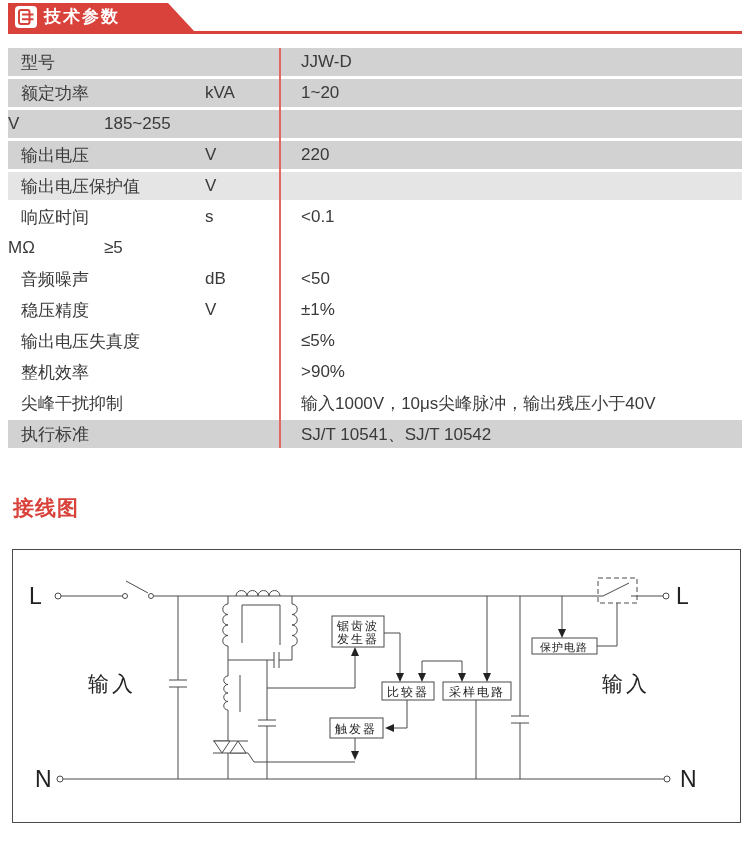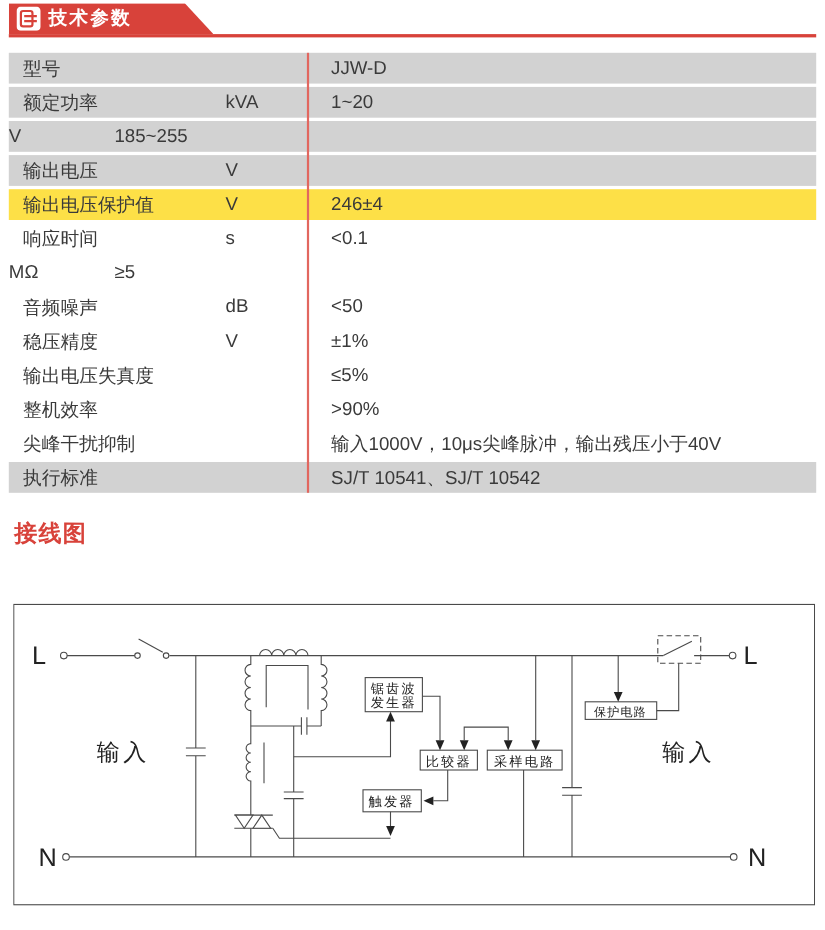--- a/index.html
+++ b/index.html
@@ -14,29 +14,29 @@
   .banner-icon{position:absolute;left:7px;top:3px;width:22px;height:22px;}
   .banner-title{margin-left:36px;color:#fff;font-size:17px;font-weight:bold;
                 letter-spacing:2px;line-height:28px;}
   .banner-underline{position:absolute;left:8px;top:31px;width:734px;height:2.5px;}
 
   
   .spec-table{position:absolute;left:8px;top:48px;width:734px;}
   .t-row{display:flex;height:28px;margin-bottom:3px;align-items:center;
          font-size:17px;}
   .t-row.shade-dark{background:#d2d2d2;}
-  .t-row.shade-light{background:#fde047;}
+  .t-row.shade-light{background:#e5e5e5;}
   .t-row.shade-white{background:transparent;}
   .c1{flex:0 0 184px;padding-left:13px;white-space:nowrap;font-family:Liberation Mono, monospace;}
   .c2{flex:0 0 90px;white-space:nowrap;}
   .c3{flex:1;padding-left:6px;white-space:nowrap;}
   .red-divider{position:absolute;left:271px;top:0;bottom:3px;width:2px;z-index:2;}
 
   
-  .wiring-title{position:absolute;left:13px;top:471px;font-size:21px;
+  .wiring-title{position:absolute;left:13px;top:494px;font-size:21px;
                 font-weight:bold;letter-spacing:1px;}
   .wiring-box{position:absolute;left:12px;top:540px;width:729px;height:290px;}
   .wiring-box svg{display:block;}
   .dg-line{stroke:#4a4a4a;stroke-width:1;fill:none;}
   .dg-box{stroke:#4a4a4a;stroke-width:1;fill:#ffffff;}
   .dg-circle{stroke:#4a4a4a;stroke-width:1;fill:#ffffff;}
   .dg-arrow{fill:#222;stroke:none;}
   .dg-tri{stroke:#4a4a4a;stroke-width:1;fill:#ffffff;}
   .dg-text{fill:#222;font-family:"Liberation Sans","DejaVu Sans",sans-serif;}
   .dg-label{font-size:23px;}
@@ -72,25 +72,25 @@
         <div class="c2">kVA</div>
         <div class="c3">1~20</div>
       </div>
       <div class="t-row shade-dark">
         <div class="c2">V</div>
         <div class="c3">185~255</div>
       </div>
       <div class="t-row shade-dark">
         <div class="c1">输出电压</div>
         <div class="c2">V</div>
+        <div class="c3">220</div>
       </div>
       <div class="t-row shade-light">
         <div class="c1">输出电压保护值</div>
         <div class="c2">V</div>
-        <div class="c3">246±4</div>
       </div>
       <div class="t-row shade-white">
         <div class="c1">响应时间</div>
         <div class="c2">s</div>
         <div class="c3">&lt;0.1</div>
       </div>
       <div class="t-row shade-white">
         <div class="c2">MΩ</div>
         <div class="c3">≥5</div>
       </div>

